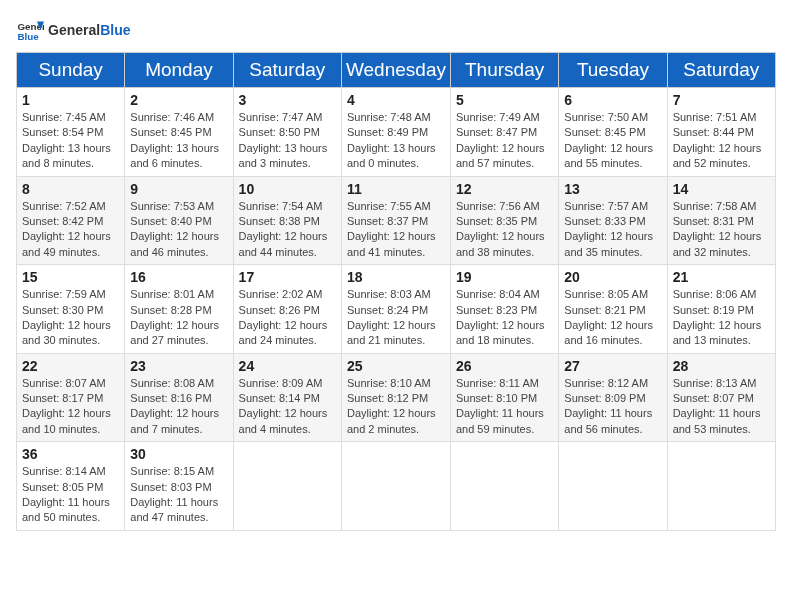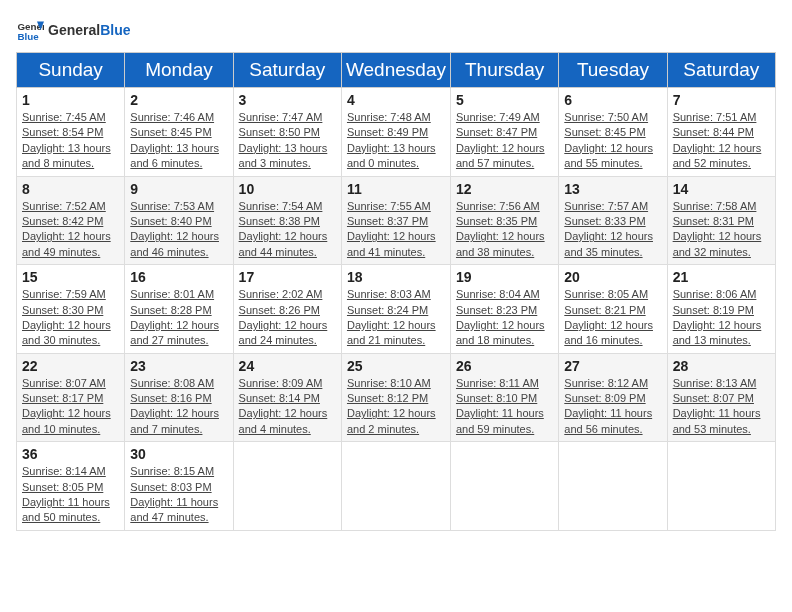--- a/index.html
+++ b/index.html
@@ -67,21 +67,20 @@
     .day-number {
       font-size: 14px;
       font-weight: bold;
       color: #222;
       display: block;
       margin-bottom: 2px;
     }
     .day-info {
       color: #444;
       line-height: 1.4;
-      text-decoration: underline;
     }
     .empty-cell {
       background: #fff !important;
     }
   </style>
 </head>
 <body>
 
 <div class="header-area">
   <div class="logo">

